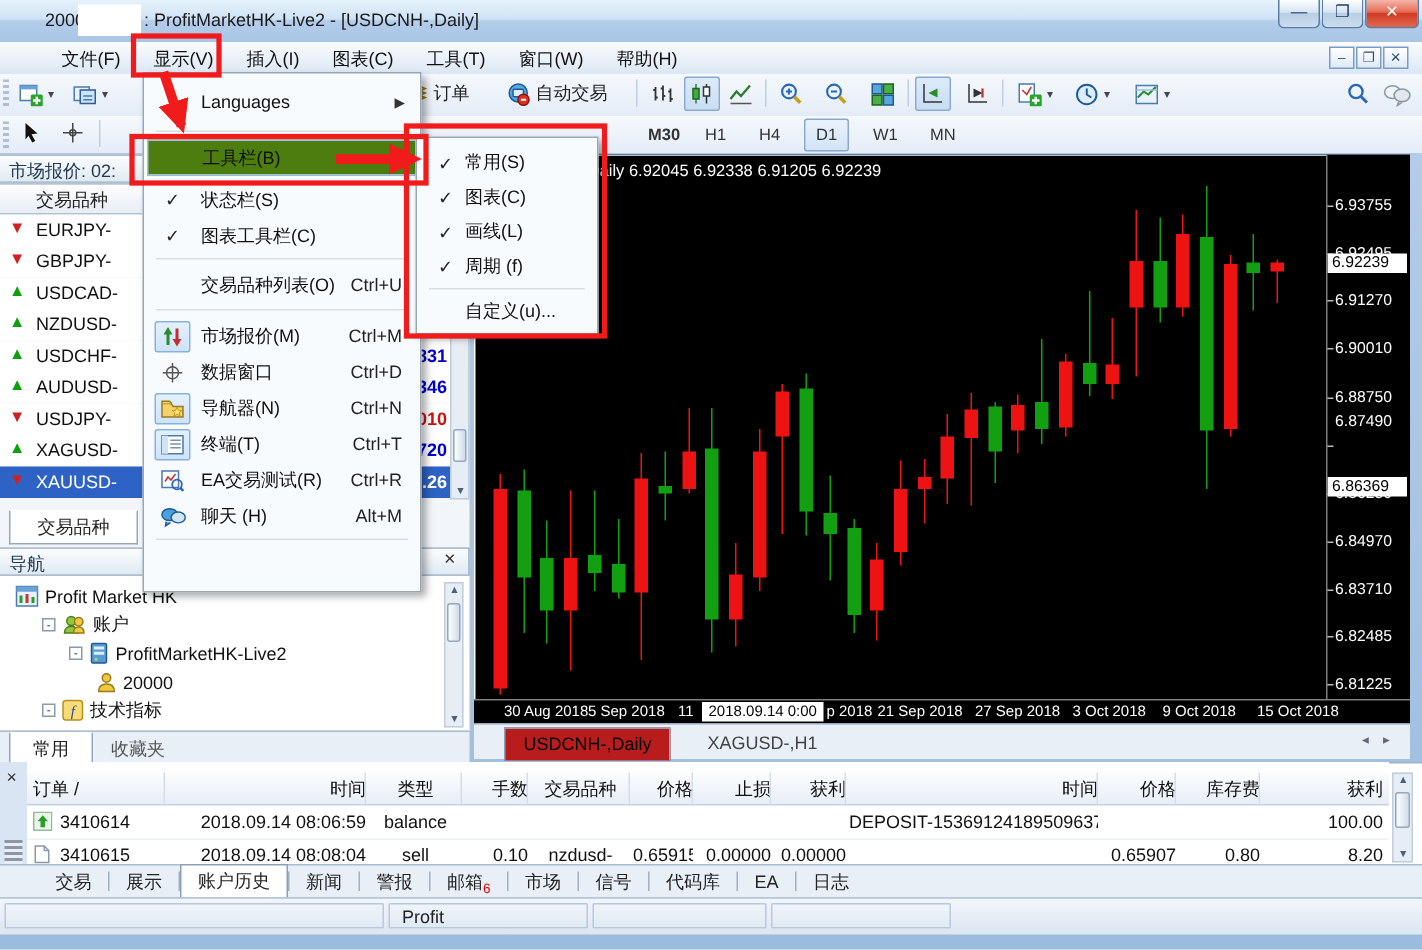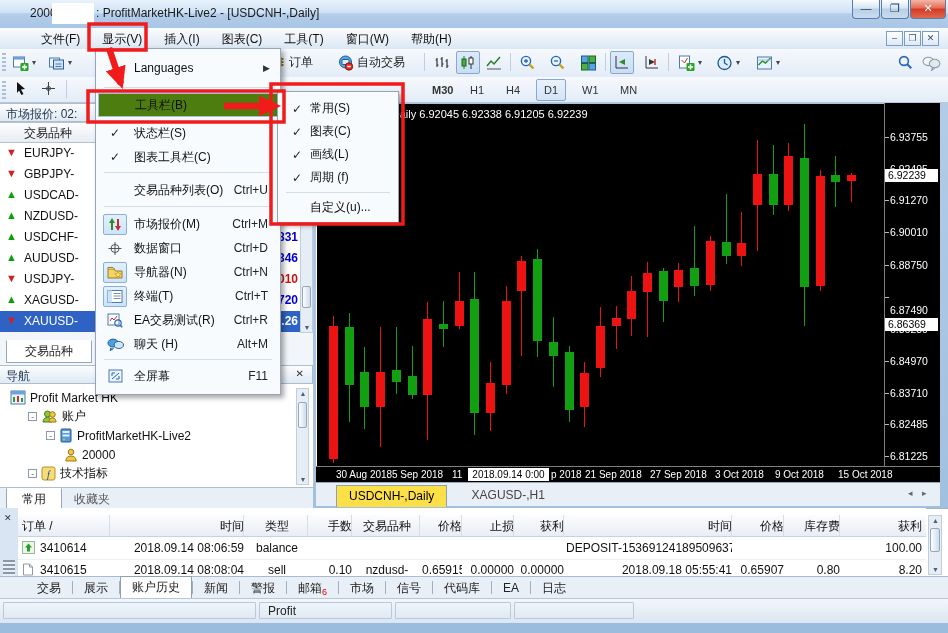--- a/index.html
+++ b/index.html
@@ -67,21 +67,21 @@
   .pr-lbl{position:absolute;left:574px;color:#fff;font-size:10.5px;}
   .pr-tick{position:absolute;left:568px;width:5px;height:1px;background:#b9b9b9;}
   .t-lbl{position:absolute;top:366px;color:#fff;font-size:10px;white-space:nowrap;}
   .px-box{position:absolute;left:569px;width:53px;height:13px;background:#fff;color:#000;
           font-size:10.5px;line-height:13px;padding-left:3px;box-sizing:border-box;}
   #date-box{position:absolute;top:365px;width:81px;height:13px;background:#fff;color:#000;font-size:10px;
             line-height:13px;text-align:center;}
   #chart-tabs{position:absolute;left:0;top:379px;width:624px;height:23px;background:#e9eff7;
               border-top:1px solid #93a9c0;}
   .ctab{position:absolute;top:2px;height:21px;line-height:20px;padding:0 12px;color:#444;}
-  .ctab.active{background:#fde047;border:1px solid #8ba1b8;border-bottom:none;color:#000;}
+  .ctab.active{background:#b91c1c;border:1px solid #8ba1b8;border-bottom:none;color:#000;}
   
   #terminal{left:0;top:508px;width:948px;height:68px;background:#fff;border-top:1px solid #9fb2c6;}
   #t-strip{left:0;top:508px;width:18px;height:90px;background:#d9e5f2;border-right:1px solid #b9c8d9;}
   .t-hdr{position:absolute;top:7px;height:22px;background:linear-gradient(#fbfcfe,#e8eef6);
          border-bottom:1px solid #c6d2e0;color:#222;line-height:22px;box-sizing:border-box;}
   .t-cell{position:absolute;line-height:22px;color:#111;white-space:nowrap;overflow:hidden;}
   .colsep{position:absolute;top:7px;width:1px;height:22px;background:#d4dee9;}
   
   #btabs{left:0;top:576px;width:948px;height:22px;background:#e9eff7;border-top:1px solid #a9bccf;
          display:flex;align-items:flex-end;padding-left:26px;box-sizing:border-box;}
@@ -524,21 +524,21 @@
         <div class="pr-lbl abs" style="top: 28px;">6.93755</div>
         <div class="pr-tick abs" style="top: 66px;"></div>
         <div class="pr-lbl abs" style="top: 60px;">6.92495</div>
         <div class="pr-tick abs" style="top: 97px;"></div>
         <div class="pr-lbl abs" style="top: 91px;">6.91270</div>
         <div class="pr-tick abs" style="top: 129px;"></div>
         <div class="pr-lbl abs" style="top: 123px;">6.90010</div>
         <div class="pr-tick abs" style="top: 162px;"></div>
         <div class="pr-lbl abs" style="top: 156px;">6.88750</div>
         <div class="pr-tick abs" style="top: 194px;"></div>
-        <div class="pr-lbl abs" style="top: 172px; margin-top: 29px;">6.87490</div>
+        <div class="pr-lbl abs" style="top: 172px;">6.87490</div>
         <div class="pr-tick abs" style="top: 226px;"></div>
         <div class="pr-lbl abs" style="top: 220px;">6.86230</div>
         <div class="pr-tick abs" style="top: 258px;"></div>
         <div class="pr-lbl abs" style="top: 252px;">6.84970</div>
         <div class="pr-tick abs" style="top: 290px;"></div>
         <div class="pr-lbl abs" style="top: 284px;">6.83710</div>
         <div class="pr-tick abs" style="top: 321px;"></div>
         <div class="pr-lbl abs" style="top: 315px;">6.82485</div>
         <div class="pr-tick abs" style="top: 353px;"></div>
         <div class="pr-lbl abs" style="top: 347px;">6.81225</div>
@@ -619,21 +619,20 @@
           </svg>
         </span>
         <div class="t-cell" style="left: 22px; width: 70px; top: 0px; text-align: left;">3410615</div>
         <div class="t-cell" style="left: 94px; width: 132px; top: 0px; text-align: right;">2018.09.14 08:08:04</div>
         <div class="t-cell" style="left: 228px; width: 62px; top: 0px; text-align: center;">sell</div>
         <div class="t-cell" style="left: 292px; width: 42px; top: 0px; text-align: right;">0.10</div>
         <div class="t-cell" style="left: 336px; width: 66px; top: 0px; text-align: center;">nzdusd-</div>
         <div class="t-cell" style="left: 404px; width: 40px; top: 0px; text-align: right;">0.65915</div>
         <div class="t-cell" style="left: 446px; width: 50px; top: 0px; text-align: right;">0.00000</div>
         <div class="t-cell" style="left: 498px; width: 48px; top: 0px; text-align: right;">0.00000</div>
-        <div class="t-cell" style="left: 548px; width: 166px; top: 0px; text-align: right;">2018.09.18 05:55:41</div>
         <div class="t-cell" style="left: 716px; width: 50px; top: 0px; text-align: right;">0.65907</div>
         <div class="t-cell" style="left: 768px; width: 54px; top: 0px; text-align: right;">0.80</div>
         <div class="t-cell" style="left: 824px; width: 80px; top: 0px; text-align: right;">8.20</div>
       </div>
     </div>
   <div id="t-scroll"></div>
 
   <div id="btabs" class="abs">
       <div class="btab">交易</div>
       <div class="bsep"></div>
@@ -749,30 +748,20 @@
             <rect x="1" y="1" width="11" height="11" fill="#fff" stroke="#4a7ab0"></rect>
             <path d="M3 8l2-3 2 2 3-4" stroke="#c03030" fill="none"></path>
             <circle cx="11" cy="10" r="3.2" fill="none" stroke="#2866b8" stroke-width="1.2"></circle>
             <path d="M13.2 12.2l2 2" stroke="#2866b8" stroke-width="1.6"></path>
           </svg>
         </span>
         <span class="lbl">EA交易测试(R)</span>
         <span class="sc">Ctrl+R</span>
       </div>
       <div class="msep" style="top: 310px;"></div>
-      <div class="mi" style="top: 315px;">
-        <span class="miplain">
-          <svg width="15" height="14" viewBox="0 0 15 14">
-            <rect x="1" y="1" width="13" height="12" fill="#eaf3fc" stroke="#4a7ab0"></rect>
-            <path d="M4 10l7-6M4 4h3M4 4v3M11 10h-3M11 10V7" stroke="#2866b8" fill="none"></path>
-          </svg>
-        </span>
-        <span class="lbl">全屏幕</span>
-        <span class="sc">F11</span>
-      </div>
     </div>
   <div id="smenu" class="menu-pop" style="left:277px;top:91px;width:120px;height:130px;z-index:41;">
       <div class="mi" style="top: 5px; height: 23px;">
         <span class="chk">✓</span>
         <span style="margin-left: 30px;">常用(S)</span>
       </div>
       <div class="mi" style="top: 28px; height: 23px;">
         <span class="chk">✓</span>
         <span style="margin-left: 30px;">图表(C)</span>
       </div>

